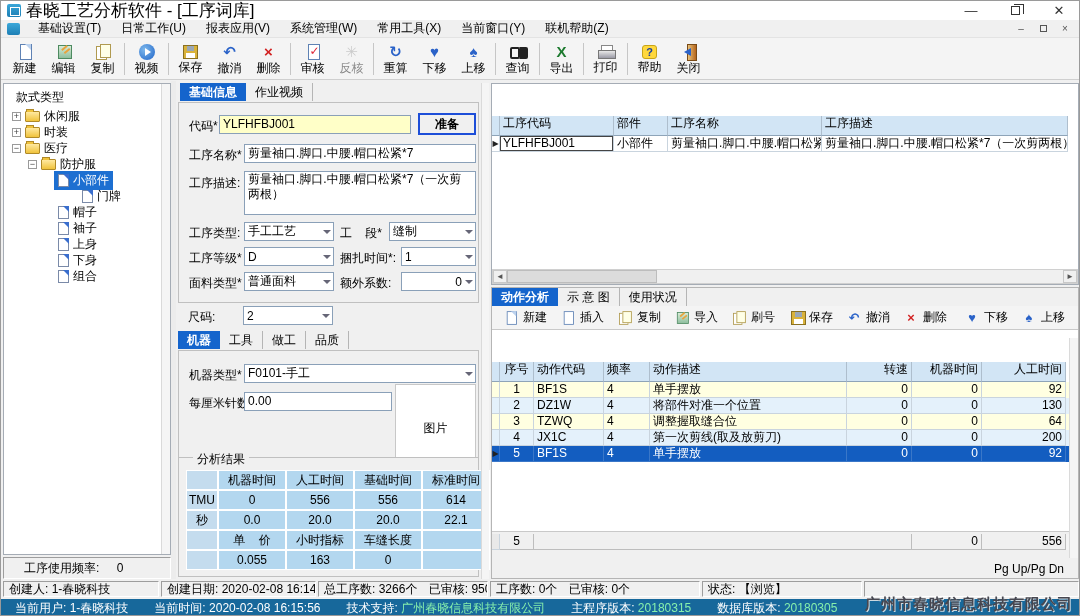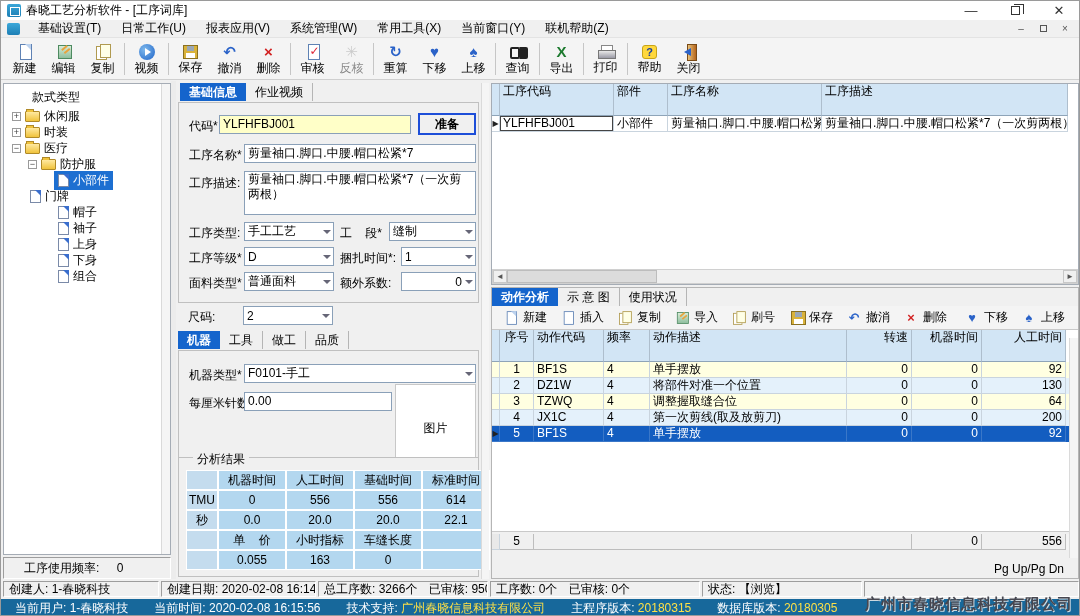--- a/index.html
+++ b/index.html
@@ -6,21 +6,21 @@
   html,body { background:#d8d8d8; }
   #app{ position:relative; width:1080px; height:616px; background:#f0f0f0;
         font-family:"Liberation Sans","DejaVu Sans",sans-serif; font-size:12px; color:#000;
         overflow:hidden; border:1px solid #9a9a9a;}
   .abs{ position:absolute; }
 
   
   .titlebar{ left:0; top:0; width:1080px; height:19px; background:#fff; display:flex; align-items:center; }
   .app-ico{ width:14px; height:13px; margin:0 5px 0 6px; background:linear-gradient(180deg,#3aa7d9,#1d7fb5); border-radius:2px; position:relative;}
   .app-ico::after{ content:""; position:absolute; left:3px; top:3px; width:8px; height:7px; border:1px solid #fff;}
-  .title-text{ font-size:12px; }
+  .title-text{ font-size:17px; }
   .winctl{ margin-left:auto; display:flex; height:100%; }
   .winbtn{ width:44px; display:flex; align-items:center; justify-content:center; color:#333; font-size:13px; cursor:default;}
   .box-restore{ width:9px; height:9px; border:1px solid #333; position:relative; background:#fff;}
   .box-restore::before{ content:""; position:absolute; left:2px; top:-3px; width:9px; height:9px; border:1px solid #333; border-left:none; border-bottom:none;}
 
   
   .menubar{ left:0; top:19px; width:1080px; height:18px; background:#f0f0f0; display:flex; align-items:center; border-bottom:1px solid #e3e3e3;}
   .mdi-ico{ width:13px; height:12px; margin:0 8px 0 6px; background:linear-gradient(180deg,#3aa7d9,#1d7fb5); border-radius:2px;}
   .menuitem{ padding:1px 10px; }
   .mdictl{ margin-left:auto; display:flex; gap:6px; padding-right:8px; color:#555; font-size:10px; align-items:center;}
@@ -59,21 +59,21 @@
   .ic-door::before{ content:""; position:absolute; right:1px; top:0; width:8px; height:15px; background:linear-gradient(90deg,#e8c27a,#b5651d); border:1px solid #7a4a16;}
   .ic-door::after{ content:""; position:absolute; left:0; top:4px; border:4px solid transparent; border-right:7px solid #2a62c8;}
   .c-blue{ color:#2a62c8; } .c-red{ color:#d22222; } .c-green{ color:#1d7a2f; } .c-gray{ color:#999; }
   .sm .ic, .sm.ic{ transform:scale(.85); }
 
   
   .panel{ background:#fff; border:1px solid #a5acb5; }
   .splitter{ background:#ececec; }
 
   
-  .tree-header{ padding:5px 0 2px 28px; }
+  .tree-header{ padding:5px 0 2px 12px; }
   .trow{ height:16px; display:flex; align-items:center; white-space:nowrap; cursor:default;}
   .exp{ width:9px; height:9px; border:1px solid #9a9a9a; background:#fff; font-size:9px; line-height:7px; text-align:center; margin-right:4px; flex:0 0 auto; color:#444;}
   .ic-folder{ width:15px; height:11px; background:linear-gradient(180deg,#ffe9a0,#f0c33c); border:1px solid #b08a28; border-radius:1px; position:relative; margin-right:4px; flex:0 0 auto;}
   .ic-folder::before{ content:""; position:absolute; left:0; top:-3px; width:6px; height:2px; background:#f0c33c; border:1px solid #b08a28; border-bottom:none;}
   .ic-leaf{ width:11px; height:13px; background:#fff; border:1px solid #7a8aa8; position:relative; margin-right:4px; flex:0 0 auto;}
   .ic-leaf::after{ content:""; position:absolute; right:-1px; top:-1px; border:3px solid #3a6ecd; border-left-color:transparent; border-bottom-color:transparent;}
   .tsel{ background:#1d6fd1; color:#fff; padding:1px 4px; }
 
   
   .tabs{ display:flex; align-items:flex-end; height:18px; }
@@ -93,21 +93,21 @@
   .btn-prep{ background:#f0f0f0; border:2px solid #1d4ed8; font-weight:bold; text-align:center; line-height:18px;}
 
   
   .an-table{ display:grid; grid-template-columns:30px 66px 66px 66px 66px; gap:2px; background:#fff; border:1px solid #fff;}
   .an-cell{ background:#b3d7ef; height:18px; line-height:18px; text-align:center; overflow:hidden; white-space:nowrap;}
   .an-cell.hd{ background:#c4dcee; }
 
   
   .grid-row{ display:flex; }
   .gcell{ border-right:1px solid #c9d4de; border-bottom:1px solid #c9d4de; padding:0 3px; height:16px; line-height:15px; overflow:hidden; white-space:nowrap;}
-  .ghead .gcell{ background:#d2e5f5; border-right:1px solid #aebecd; border-bottom:1px solid #8ea4b8; height:32px;}
+  .ghead .gcell{ background:#d2e5f5; border-right:1px solid #aebecd; border-bottom:1px solid #8ea4b8; height:20px;margin-top:32px;}
   .ta-r{ text-align:right;} .ta-c{ text-align:center;}
   .rowy{ background:#ffffe1; } .rowb{ background:#e4f1fb; }
   .rowsel{ background:#135dc0; color:#fff; }
   .rowsel .gcell{ border-right-color:#3a77c8; border-bottom-color:#3a77c8;}
   .ind{ width:8px; flex:0 0 8px; padding:0; font-size:8px; line-height:15px; color:#222; text-align:center;} .p1{width:114px;flex:0 0 114px;} .p2{width:54px;flex:0 0 54px;} .p3{width:154px;flex:0 0 154px;} .p4{width:246px;flex:0 0 246px;} .c1{width:34px;flex:0 0 34px;} .c2{width:70px;flex:0 0 70px;} .c3{width:46px;flex:0 0 46px;} .c4{width:197px;flex:0 0 197px;} .c5{width:65px;flex:0 0 65px;} .c6{width:70px;flex:0 0 70px;} .c7{width:84px;flex:0 0 84px;}
   .focuscell{ box-shadow:inset 0 0 0 1px #444; }
 
   
   .atb{ display:flex; align-items:center; height:24px; background:#f4f4f4; border-bottom:1px solid #c9c9c9; padding-left:4px;}
   .abtn{ display:flex; align-items:center; gap:3px; padding:0 6px; height:22px; cursor:default; white-space:nowrap;}
@@ -116,21 +116,21 @@
   
   .hscroll{ background:#f0f0f0; border:1px solid #d0d0d0; display:flex; align-items:center;}
   .sarrow{ width:14px; height:100%; background:#f0f0f0; border:1px solid #c8c8c8; font-size:8px; color:#555; display:flex; align-items:center; justify-content:center;}
   .sthumb{ height:100%; background:#dcdcdc; border:1px solid #bdbdbd;}
   .vtrack{ background:#f5f5f5; border-left:1px solid #dadada;}
 
   
   .statusseg{ position:absolute; top:1px; height:16px; line-height:15px; padding:0 5px; border:1px solid; border-color:#9d9d9d #fff #fff #9d9d9d; background:#f0f0f0; white-space:nowrap; overflow:hidden;}
   .bottombar{ left:0; top:598px; width:1080px; height:18px; background:#17689b; color:#fff; display:flex; align-items:center; white-space:nowrap; overflow:hidden;}
   .bb-item{ margin-right:26px; }
-  .bb-val{ color:#fff; } .bb-accent{ color:#fde047; }
+  .bb-val{ color:#fff; } .bb-accent{ color:#86efac; }
   .watermark{ right:6px; bottom:1px; font-size:15px; font-weight:bold; color:#474750; text-shadow:1px 1px 0 #cdd9e0; z-index:20; letter-spacing:1px;}
   .pgtext{ text-align:right; }
 </style>
 </head>
 <body>
 
 <div id="app">
 
   <div class="abs titlebar">
     <span class="app-ico"></span>
@@ -260,21 +260,21 @@
         <span class="exp">−</span>
         <span class="ic-folder"></span>
         <span>防护服</span>
       </div>
     <div class="trow" style="padding-left:50px;">
         <span class="tsel" style="display:flex;align-items:center;">
           <span class="ic-leaf"></span>
           <span>小部件</span>
         </span>
       </div>
-    <div class="trow" style="padding-left:26px;">
+    <div class="trow" style="padding-left:78px;">
         <span class="ic-leaf"></span>
         <span>门牌</span>
       </div>
     <div class="trow" style="padding-left:54px;">
         <span class="ic-leaf"></span>
         <span>帽子</span>
       </div>
     <div class="trow" style="padding-left:54px;">
         <span class="ic-leaf"></span>
         <span>袖子</span>

